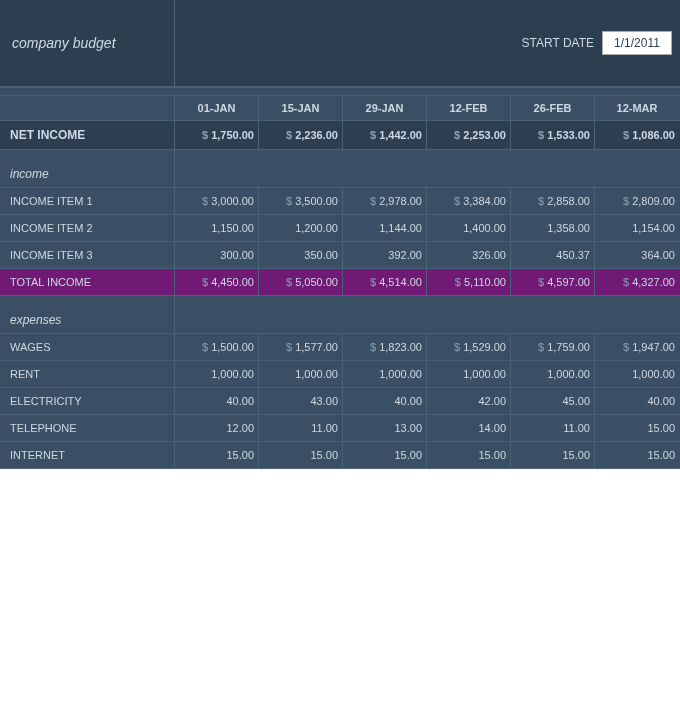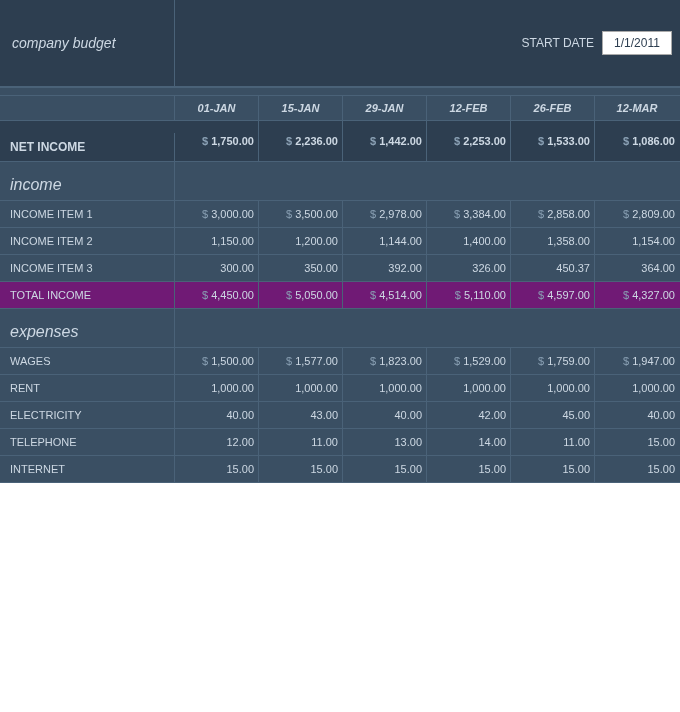--- a/index.html
+++ b/index.html
@@ -68,21 +68,20 @@
       height: 8px;
       background: #3a4f63;
       border-bottom: 1px solid #4a6278;
     }
 
     
     .col-header-row {
       display: flex;
       background: #3a4f63;
       border-bottom: 1px solid #4a6278;
-      font-style: italic;
     }
 
     .row-label-cell {
       width: 175px;
       min-width: 175px;
       border-right: 1px solid #4a6278;
       padding: 6px 8px;
     }
 
     .col-cell {
@@ -119,21 +118,20 @@
       color: #cdd8e3;
       font-size: 11px;
       display: flex;
       align-items: center;
     }
 
     .row-label.net-income {
       font-weight: bold;
       font-size: 12px;
       background: #2d3e50;
-      margin-top: 12px;
     }
 
     .data-cell {
       width: 84px;
       min-width: 84px;
       padding: 7px 4px;
       border-right: 1px solid #4a6278;
       color: #cdd8e3;
       font-size: 11px;
       text-align: right;
@@ -167,21 +165,21 @@
       min-height: 38px;
     }
 
     .section-label {
       width: 175px;
       min-width: 175px;
       padding: 14px 10px 6px 10px;
       border-right: 1px solid #4a6278;
       color: #cdd8e3;
       font-style: italic;
-      font-size: 16px;
+      font-size: 12px;
       display: flex;
       align-items: flex-end;
     }
 
     .section-spacer {
       flex: 1;
     }
   </style>
 </head>
 <body>

